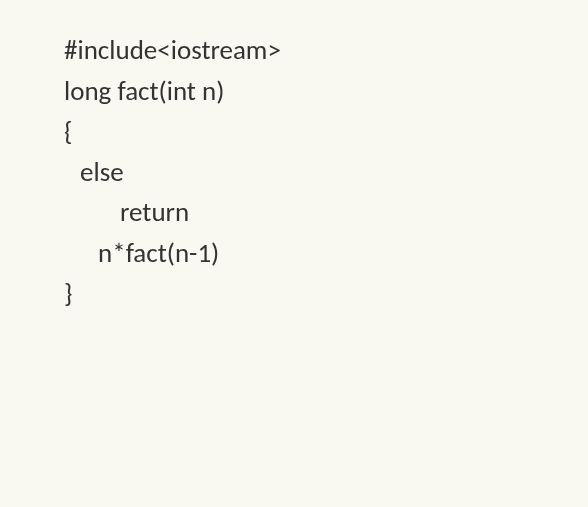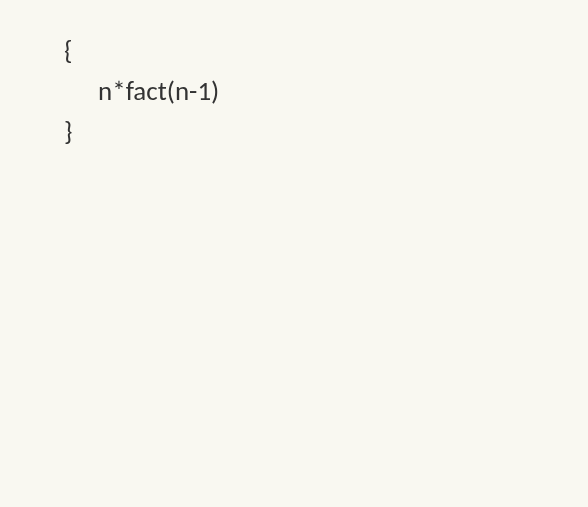--- a/index.html
+++ b/index.html
@@ -20,16 +20,20 @@
     white-space: pre;
   }
   .i1 { padding-left: 16px; }
   .i2 { padding-left: 56px; }
   .i1b { padding-left: 34px; }
 </style>
 </head>
 <body>
 
 <div class="page">
+  <div class="line">#include&lt;iostream&gt;</div>
+  <div class="line">long fact(int n)</div>
   <div class="line">{</div>
+  <div class="line i1">else</div>
+  <div class="line i2">return</div>
   <div class="line i1b">n*fact(n-1)</div>
   <div class="line">}</div>
 </div>
 
 </body></html>

